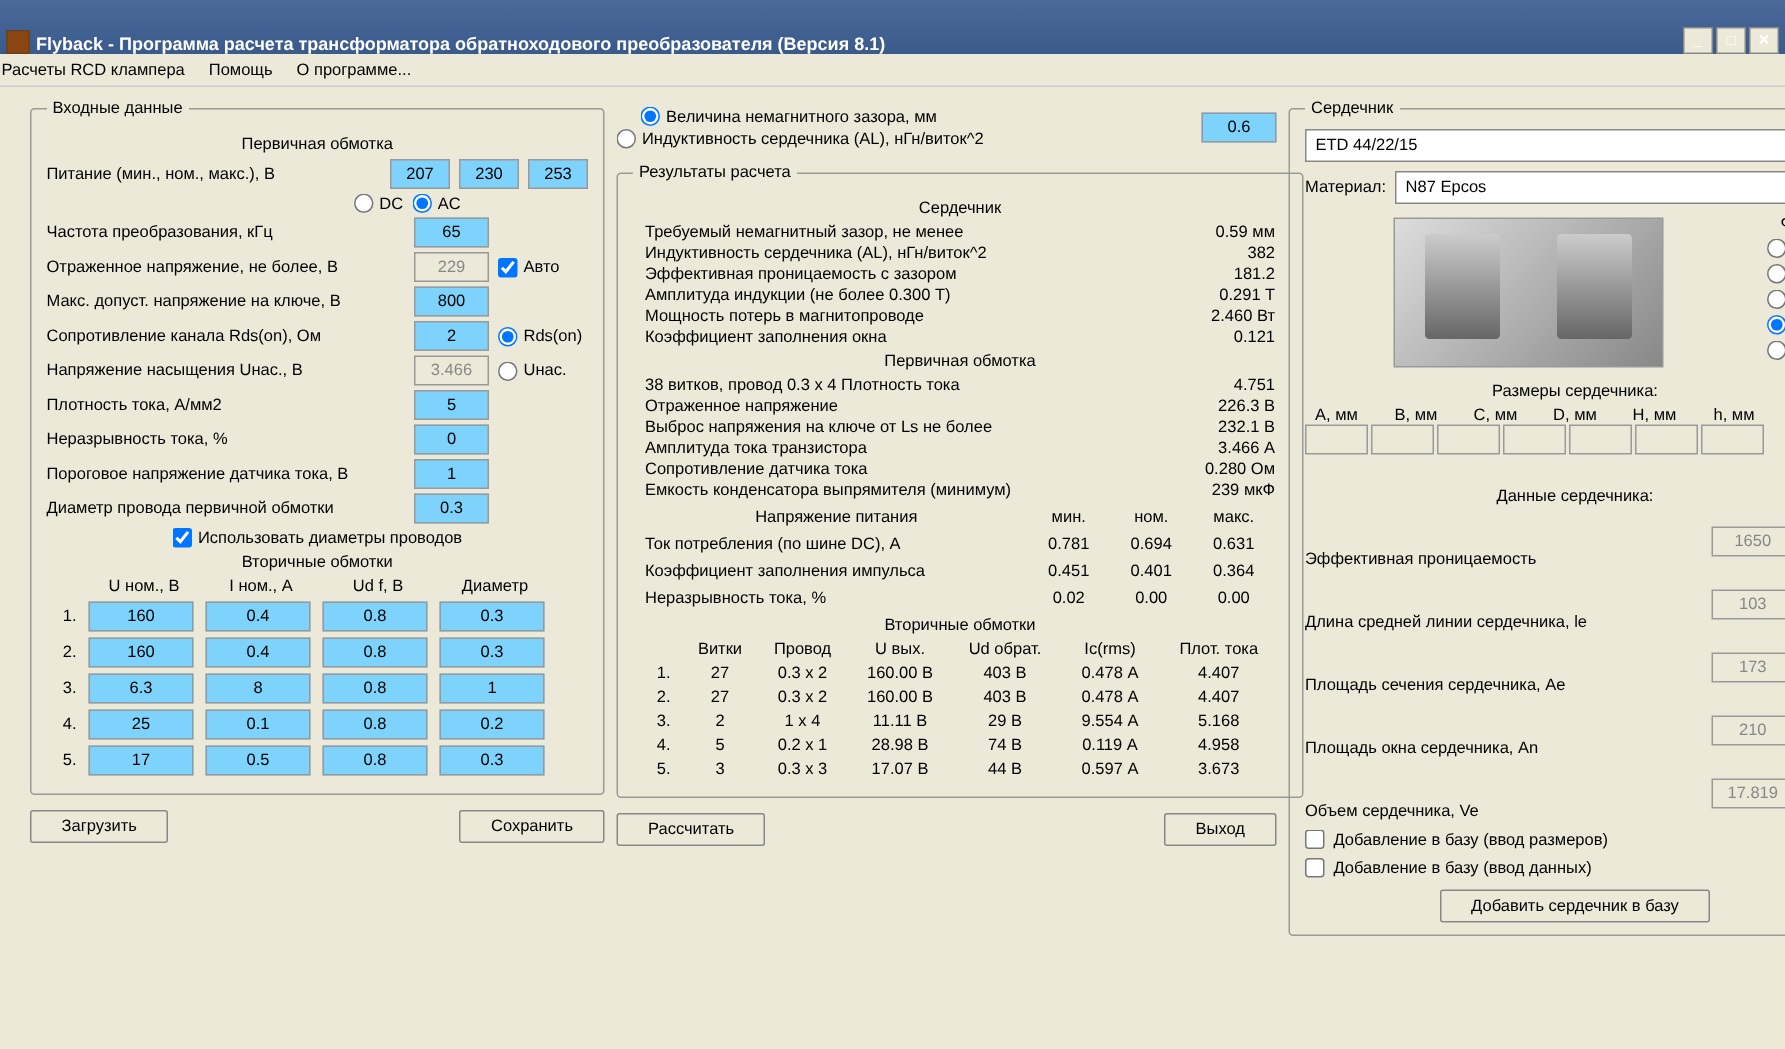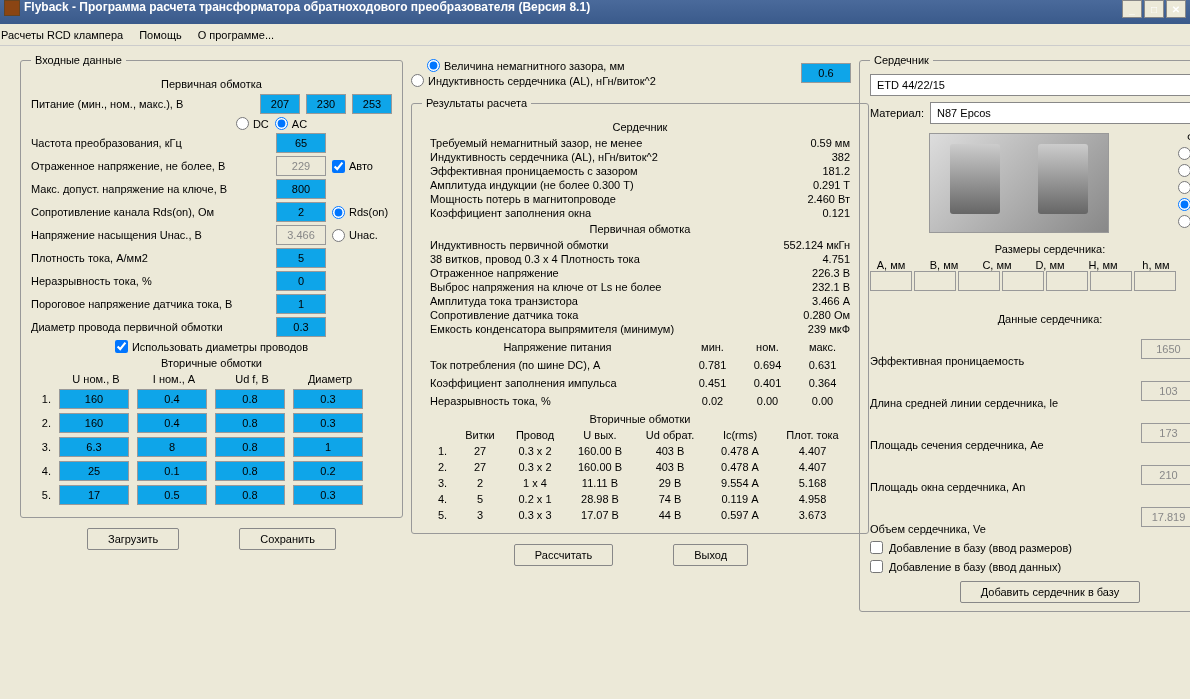--- a/index.html
+++ b/index.html
@@ -6,25 +6,25 @@
 body {
   margin: 0;
   font-family: Tahoma, Arial, sans-serif;
   font-size: 11px;
   background: #ece9d8;
   width: 1190px;
   height: 699px;
   overflow: hidden;
 }
 .titlebar {
-  height: 24px;
+  height: 36px;
   background: linear-gradient(#4a6a9b, #3a5a8b);
   color: white;
   display: flex;
-  align-items: flex-start;
+  align-items: flex-end;
   padding: 0 4px;
 }
 .titlebar .icon {
   width: 16px; height: 16px;
   background: #8b4513;
   margin-right: 4px;
   border: 1px solid #654321;
 }
 .titlebar .title { flex: 1; font-weight: bold; font-size: 12px; }
 .titlebar .winbtns { display: flex; gap: 2px; }
@@ -58,21 +58,21 @@
   border: 1px solid #999;
   border-radius: 3px;
   padding: 8px 10px;
   margin: 0;
 }
 legend { padding: 0 4px; }
 .row { display: flex; align-items: center; margin: 3px 0; gap: 6px; }
 .label { flex: 1; }
 input[type="text"] {
   border: 1px solid #999;
-  background: #0ea5e9;
+  background: #7dd3fc;
   padding: 2px 4px;
   font-size: 11px;
   text-align: center;
   height: 20px;
 }
 input[type="text"]:disabled, input[type="text"].readonly {
   background: #ece9d8;
   color: #888;
 }
 .w40 { width: 40px; }
@@ -86,21 +86,21 @@
 .sec-row .num { width: 20px; text-align: right; }
 .sec-row input { width: 70px; }
 .btn {
   border: 1px solid #888;
   background: #ece9d8;
   padding: 4px 20px;
   cursor: pointer;
   border-radius: 2px;
   font-size: 11px;
 }
-.btnrow { display: flex; gap: 60px; justify-content: center; margin-top: 10px; }
+.btnrow { display: flex; gap: 60px; justify-content: space-between; margin-top: 10px; }
 .gap-opts { margin-bottom: 8px; }
 .results-line { display: flex; margin: 2px 0; padding: 0 8px; }
 .results-line .rlabel { flex: 1; }
 .results-line .rval { width: 90px; text-align: right; }
 .results-3col { display: flex; margin: 6px 0; padding: 0 8px; justify-content: center; }
 .results-3col .rlabel { flex: 1; }
 .results-3col .c1, .results-3col .c2, .results-3col .c3 { width: 55px; text-align: center; }
 .sec-res-head { display: flex; padding: 0 8px; margin: 2px 0; }
 .sec-res-head span, .sec-res-row span { text-align: center; }
 .sec-res-row { display: flex; padding: 0 8px; margin: 4px 0; }
@@ -342,24 +342,20 @@
             <span class="rlabel">Мощность потерь в магнитопроводе</span>
             <span class="rval">2.460 Вт</span>
           </div>
           <div class="results-line">
             <span class="rlabel">Коэффициент заполнения окна</span>
             <span class="rval">0.121</span>
           </div>
         </div>
       <div class="center-title">Первичная обмотка</div>
       <div id="res-prim">
-          <div class="results-line">
-            <span class="rlabel">Индуктивность первичной обмотки</span>
-            <span class="rval">552.124 мкГн</span>
-          </div>
           <div class="results-line">
             <span class="rlabel">  38 витков, провод 0.3 x 4            Плотность тока</span>
             <span class="rval">4.751</span>
           </div>
           <div class="results-line">
             <span class="rlabel">Отраженное напряжение</span>
             <span class="rval">226.3 В</span>
           </div>
           <div class="results-line">
             <span class="rlabel">Выброс напряжения на ключе от Ls не более</span>

